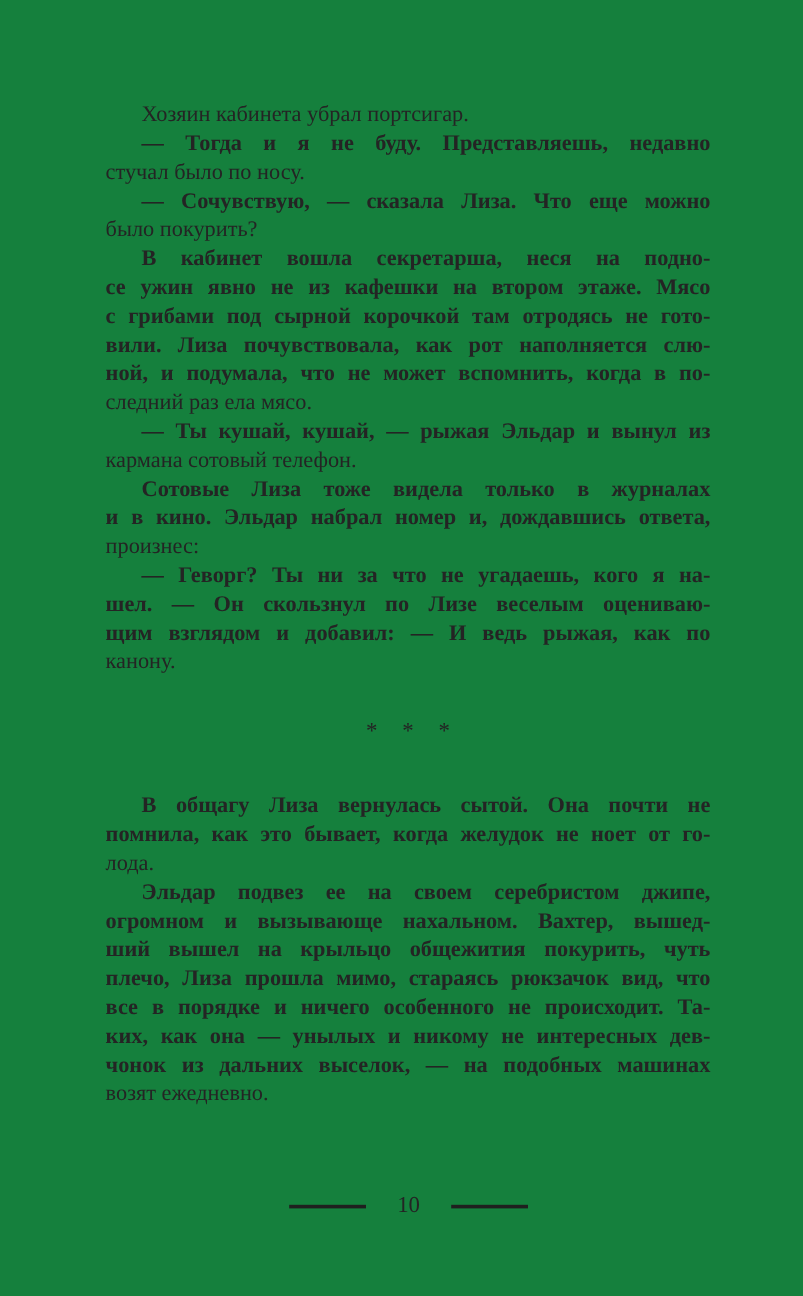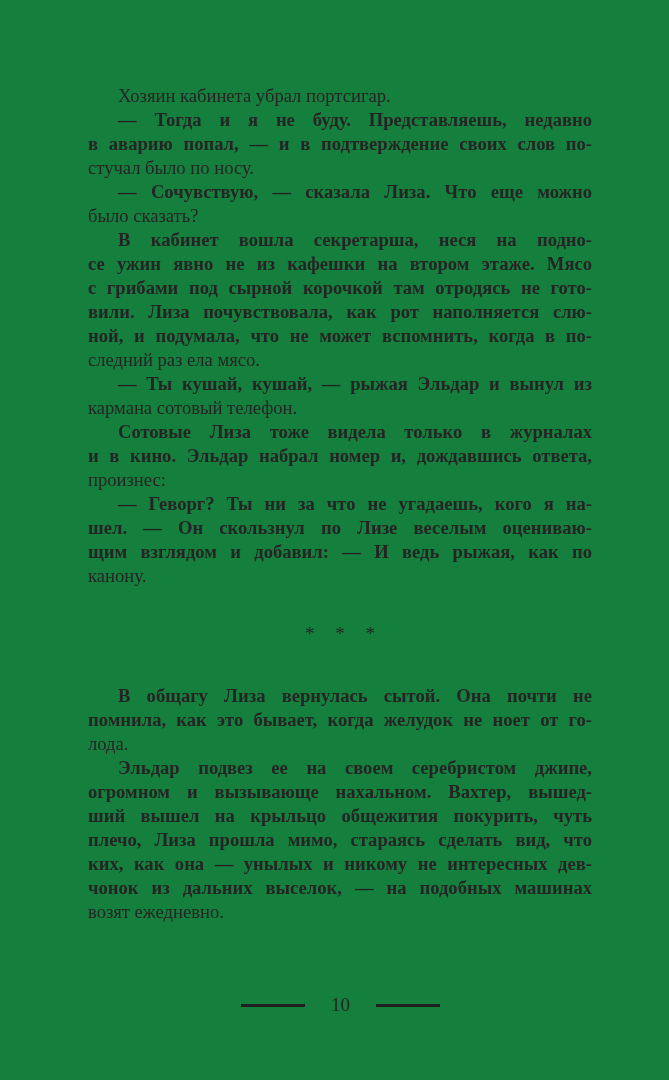--- a/index.html
+++ b/index.html
@@ -71,26 +71,25 @@
 
 <div class="page">
 
   <div class="text-block">
     <div>
         <div class="para">
           <div class="line first">Хозяин кабинета убрал портсигар.</div>
         </div>
         <div class="para">
           <div class="line first just">— Тогда и я не буду. Представляешь, недавно</div>
-          <div class="line just">в аварию попал, — и в подтверждение своих слов по-</div>
           <div class="line">стучал было по носу.</div>
         </div>
         <div class="para">
           <div class="line first just">— Сочувствую, — сказала Лиза. Что еще можно</div>
-          <div class="line">было сказать?</div>
+          <div class="line">было покурить?</div>
         </div>
         <div class="para">
           <div class="line first just">В кабинет вошла секретарша, неся на подно-</div>
           <div class="line just">се ужин явно не из кафешки на втором этаже. Мясо</div>
           <div class="line just">с грибами под сырной корочкой там отродясь не гото-</div>
           <div class="line just">вили. Лиза почувствовала, как рот наполняется слю-</div>
           <div class="line just">ной, и подумала, что не может вспомнить, когда в по-</div>
           <div class="line">следний раз ела мясо.</div>
         </div>
         <div class="para">
@@ -113,21 +112,22 @@
     <div>
         <div class="para">
           <div class="line first just">В общагу Лиза вернулась сытой. Она почти не</div>
           <div class="line just">помнила, как это бывает, когда желудок не ноет от го-</div>
           <div class="line">лода.</div>
         </div>
         <div class="para">
           <div class="line first just">Эльдар подвез ее на своем серебристом джипе,</div>
           <div class="line just">огромном и вызывающе нахальном. Вахтер, вышед-</div>
           <div class="line just">ший вышел на крыльцо общежития покурить, чуть</div>
-          <div class="line just">плечо, Лиза прошла мимо, стараясь сделать вид, что</div>
+          <div class="line just">плечо, Лиза прошла мимо, стараясь рюкзачок вид, что</div>
+          <div class="line just">все в порядке и ничего особенного не происходит. Та-</div>
           <div class="line just">ких, как она — унылых и никому не интересных дев-</div>
           <div class="line just">чонок из дальних выселок, — на подобных машинах</div>
           <div class="line">возят ежедневно.</div>
         </div>
       </div>
   </div>
 
   <div class="footer">
     <span class="rule"></span>
     <span class="pagenum">10</span>

